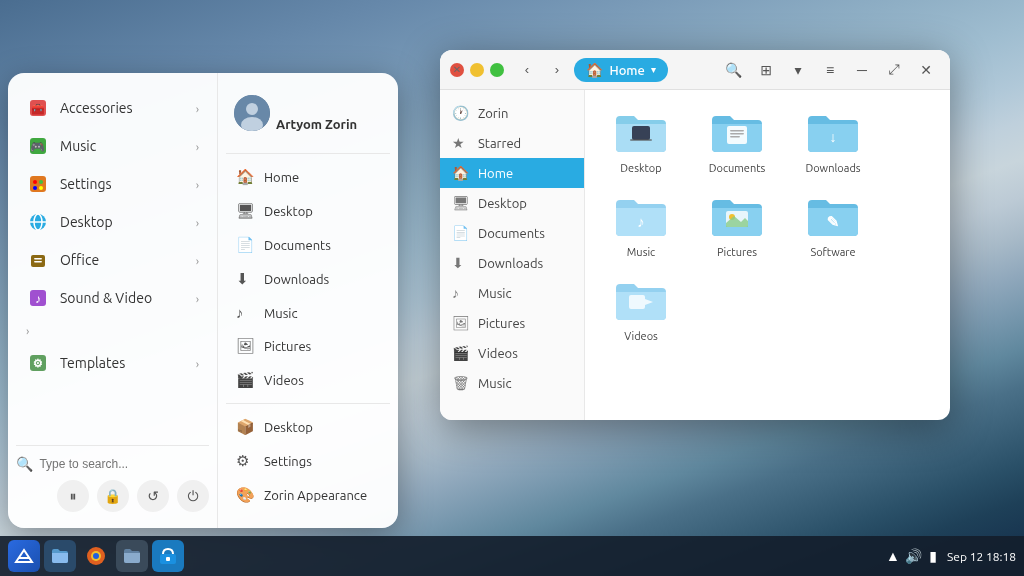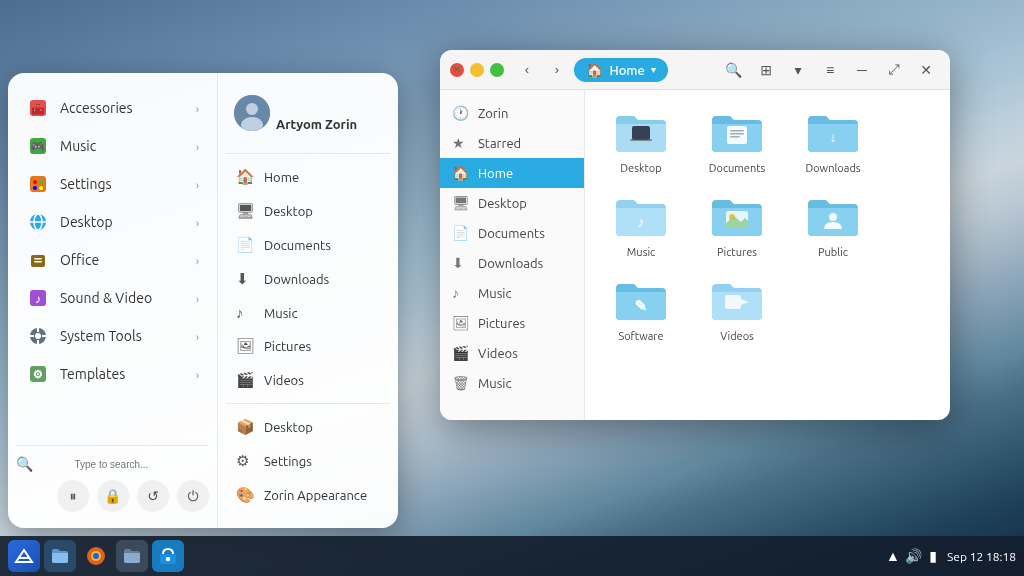--- a/index.html
+++ b/index.html
@@ -489,31 +489,20 @@
             <path d="M2,10 Q2,6 6,6 L20,6 L24,10 L48,10 Q52,10 52,14 L52,38 Q52,42 48,42 L6,42 Q2,42 2,38 Z" fill="#55b5e0" opacity="0.9"></path>
             <path d="M2,14 L52,14 L52,38 Q52,42 48,42 L6,42 Q2,42 2,38 Z" fill="#88d0f0"></path>
             <rect x="16" y="17" width="22" height="16" rx="2" fill="white" opacity="0.8"></rect>
             <circle cx="22" cy="23" r="3" fill="#f0c030"></circle>
             <path d="M16,29 L24,22 L31,28 L35,24 L38,27 L38,33 L16,33 Z" fill="#88cc88" opacity="0.8"></path>
           </svg>
         </div>
         <span class="fm-folder-name">Pictures</span>
       </div>
 
-      <div class="fm-folder">
-        <div class="fm-folder-icon-wrap">
-          <svg class="folder-svg" viewBox="0 0 54 44" xmlns="http://www.w3.org/2000/svg">
-            <path d="M2,10 Q2,6 6,6 L20,6 L24,10 L48,10 Q52,10 52,14 L52,38 Q52,42 48,42 L6,42 Q2,42 2,38 Z" fill="#55b5e0" opacity="0.9"></path>
-            <path d="M2,14 L52,14 L52,38 Q52,42 48,42 L6,42 Q2,42 2,38 Z" fill="#88d0f0"></path>
-            <circle cx="27" cy="23" r="4" fill="white" opacity="0.9"></circle>
-            <path d="M18,35 Q18,28 27,28 Q36,28 36,35 Z" fill="white" opacity="0.9"></path>
-          </svg>
-        </div>
-        <span class="fm-folder-name">Public</span>
-      </div>
 
       <div class="fm-folder">
         <div class="fm-folder-icon-wrap">
           <svg class="folder-svg" viewBox="0 0 54 44" xmlns="http://www.w3.org/2000/svg">
             <path d="M2,10 Q2,6 6,6 L20,6 L24,10 L48,10 Q52,10 52,14 L52,38 Q52,42 48,42 L6,42 Q2,42 2,38 Z" fill="#55b5e0" opacity="0.9"></path>
             <path d="M2,14 L52,14 L52,38 Q52,42 48,42 L6,42 Q2,42 2,38 Z" fill="#88d0f0"></path>
             <text x="27" y="33" text-anchor="middle" fill="white" font-size="15" font-weight="bold">✎</text>
           </svg>
         </div>
         <span class="fm-folder-name">Software</span>
@@ -607,52 +596,39 @@
           <svg width="22" height="22" viewBox="0 0 22 22">
               <rect x="3" y="3" width="16" height="16" rx="3" fill="#a050d0"></rect>
               <text x="11" y="16" text-anchor="middle" fill="white" font-size="12">♪</text>
             </svg>
         </div>
         <span class="menu-item-label">Sound &amp; Video</span>
       </div>
       <span class="menu-arrow">›</span>
     </div>
     <div class="menu-item">
-      <div class="menu-item-left">
-        <div class="menu-item-icon">
-          <svg width="22" height="22" viewBox="0 0 22 22">
-              <circle cx="11" cy="11" r="8" fill="#607080"></circle>
-              <circle cx="11" cy="11" r="3" fill="white"></circle>
-              <rect x="10" y="3" width="2" height="4" fill="white"></rect>
-              <rect x="10" y="15" width="2" height="4" fill="white"></rect>
-              <rect x="3" y="10" width="4" height="2" fill="white"></rect>
-              <rect x="15" y="10" width="4" height="2" fill="white"></rect>
-            </svg>
-        </div>
-        <span class="menu-item-label">System Tools</span>
-      </div>
       <span class="menu-arrow">›</span>
     </div>
     <div class="menu-item">
       <div class="menu-item-left">
         <div class="menu-item-icon">
           <svg width="22" height="22" viewBox="0 0 22 22">
               <rect x="3" y="3" width="16" height="16" rx="3" fill="#60a060"></rect>
               <text x="11" y="15" text-anchor="middle" fill="white" font-size="11" font-weight="bold">⚙</text>
             </svg>
         </div>
         <span class="menu-item-label">Templates</span>
       </div>
       <span class="menu-arrow">›</span>
     </div>
 
     <div style="margin-top:auto;">
       <div class="menu-search">
         <span class="menu-search-icon">🔍</span>
-        <input type="text" style="font-size: 10px; border: none; outline: none; background: transparent; color: rgb(102, 102, 102); flex: 1 1 0%; margin-left: 35px;" placeholder="Type to search...">
+        <input type="text" style="font-size: 12px; border: none; outline: none; background: transparent; color: rgb(102, 102, 102); flex: 1 1 0%;" placeholder="Type to search...">
       </div>
       <div class="menu-bottom-icons">
         <button class="menu-bottom-btn">⏸</button>
         <button class="menu-bottom-btn">🔒</button>
         <button class="menu-bottom-btn">↺</button>
         <button class="menu-bottom-btn">⏻</button>
       </div>
     </div>
   </div>
 

